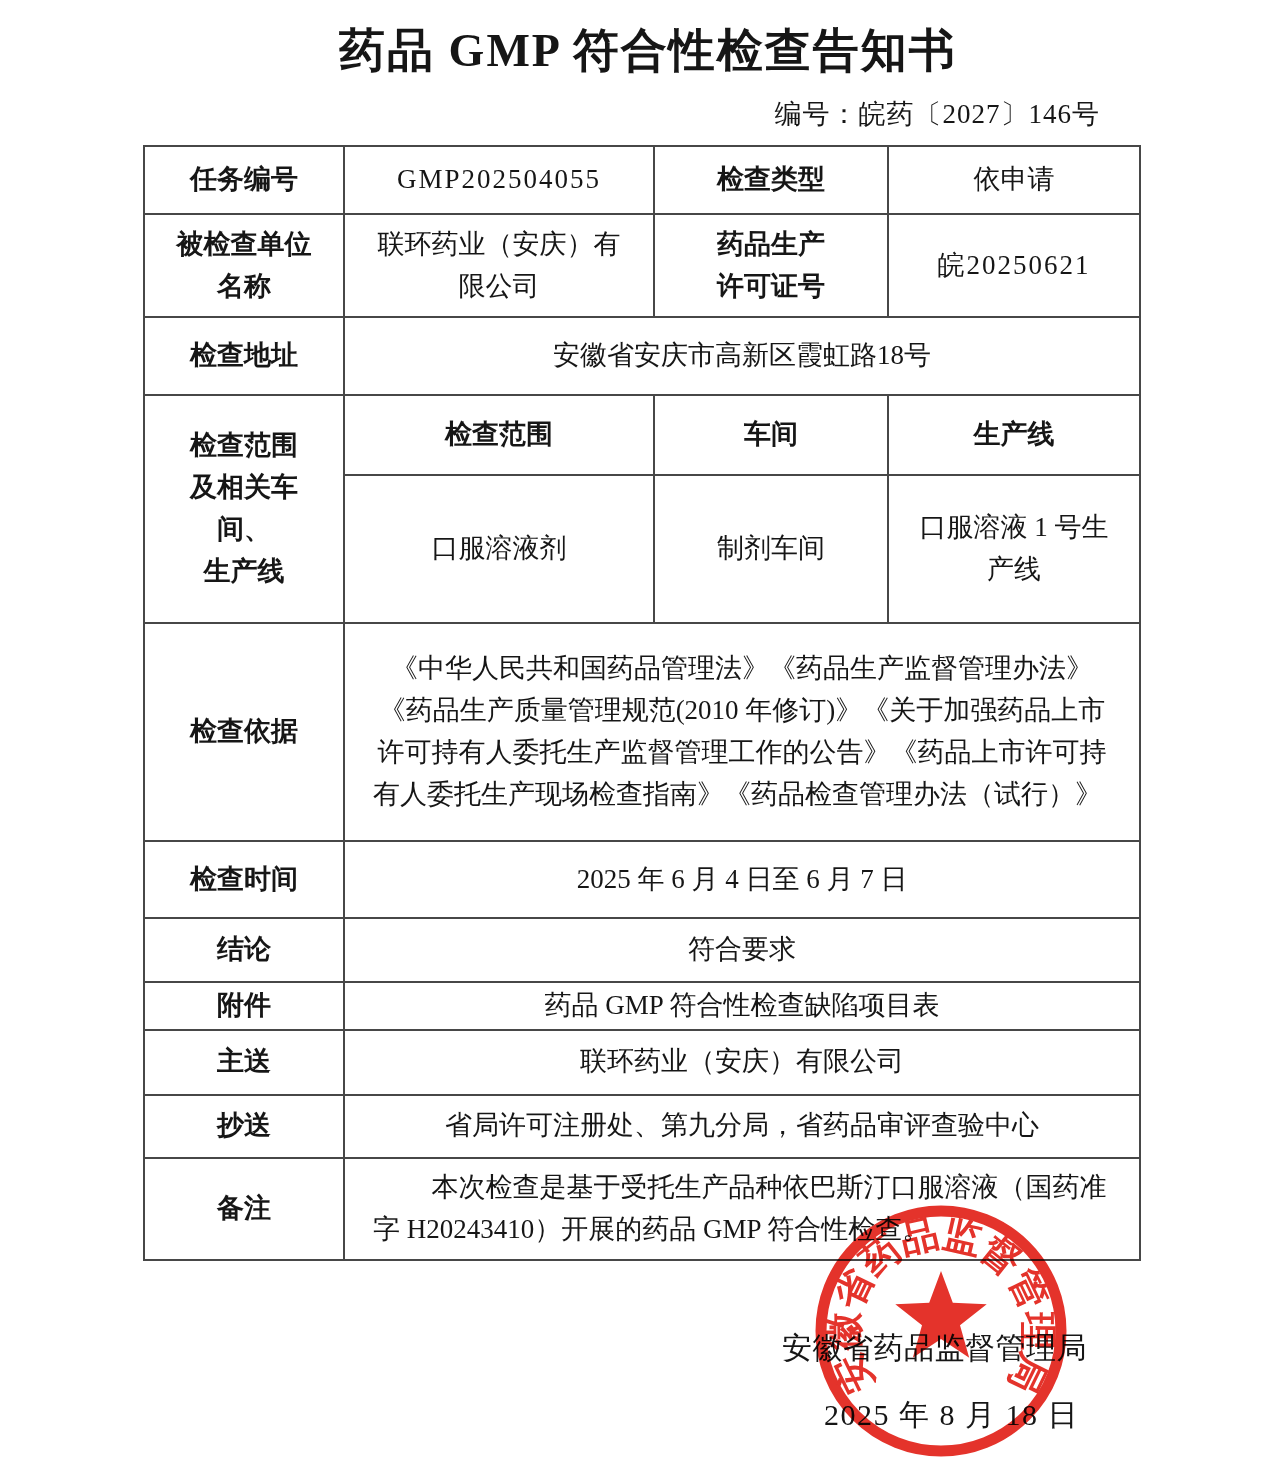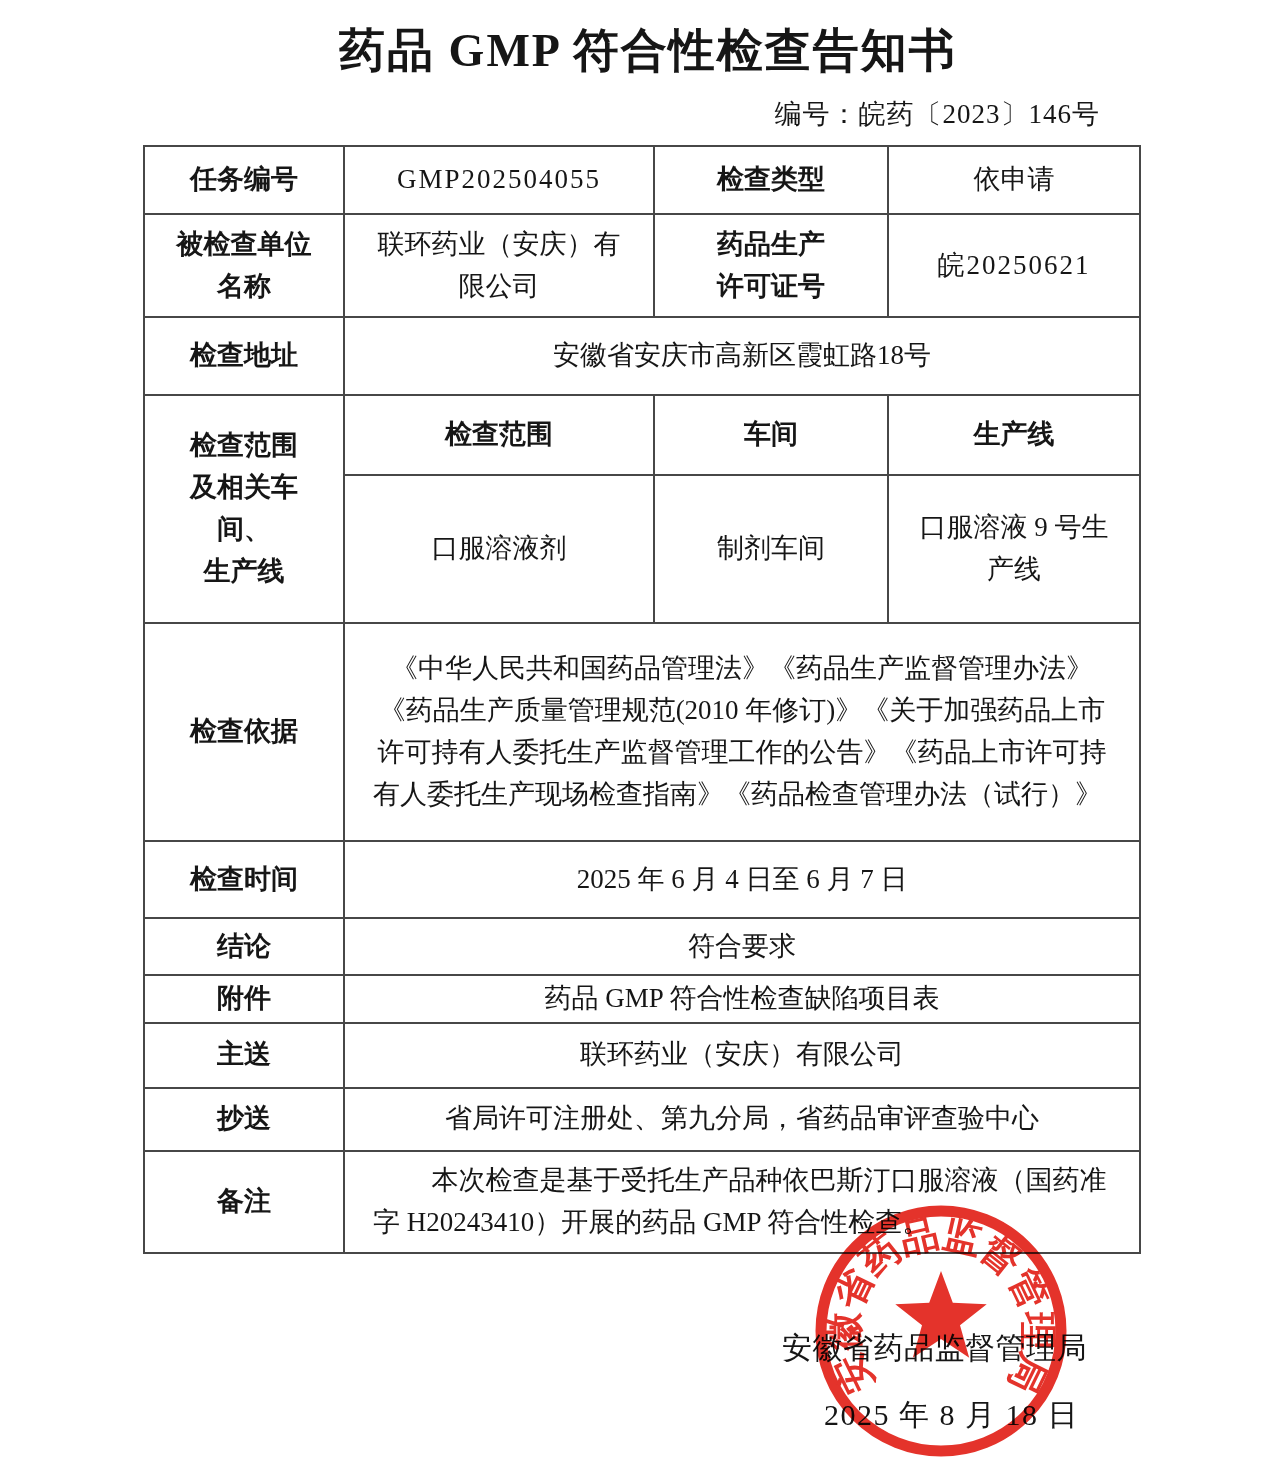--- a/index.html
+++ b/index.html
@@ -63,21 +63,21 @@
   }
   .seal text {
     font-family:"Liberation Sans","DejaVu Sans",sans-serif;
     font-size:38px; font-weight:bold;
   }
 </style>
 </head>
 <body>
 
 <div class="title">药品 GMP 符合性检查告知书</div>
-<div class="doc-number">编号：皖药〔2023〕146号</div>
+<div class="doc-number">编号：皖药〔2027〕146号</div>
 
 <table class="notice">
   <colgroup>
     <col style="width:200px">
       <col style="width:310px">
       <col style="width:234px">
       <col style="width:252px">
   </colgroup>
   <tbody>
     <tr style="height:68px">
@@ -98,31 +98,31 @@
     </tr>
     <tr style="height:80px">
       <td class="lbl" rowspan="2">检查范围<br>及相关车间、<br>生产线</td>
       <td class="lbl">检查范围</td>
       <td class="lbl">车间</td>
       <td class="lbl">生产线</td>
     </tr>
     <tr style="height:148px">
       <td>口服溶液剂</td>
       <td>制剂车间</td>
-      <td>口服溶液 9 号生产线</td>
+      <td>口服溶液 1 号生产线</td>
     </tr>
     <tr style="height:218px">
       <td class="lbl">检查依据</td>
       <td colspan="3" class="long">《中华人民共和国药品管理法》《药品生产监督管理办法》《药品生产质量管理规范(2010 年修订)》《关于加强药品上市许可持有人委托生产监督管理工作的公告》《药品上市许可持有人委托生产现场检查指南》《药品检查管理办法（试行）》</td>
     </tr>
     <tr style="height:77px">
       <td class="lbl">检查时间</td>
       <td colspan="3">2025 年 6 月 4 日至 6 月 7 日</td>
     </tr>
-    <tr style="height:57px">
+    <tr style="height:64px">
       <td class="lbl">结论</td>
       <td colspan="3">符合要求</td>
     </tr>
     <tr style="height:34px">
       <td class="lbl">附件</td>
       <td colspan="3">药品 GMP 符合性检查缺陷项目表</td>
     </tr>
     <tr style="height:65px">
       <td class="lbl">主送</td>
       <td colspan="3">联环药业（安庆）有限公司</td>

